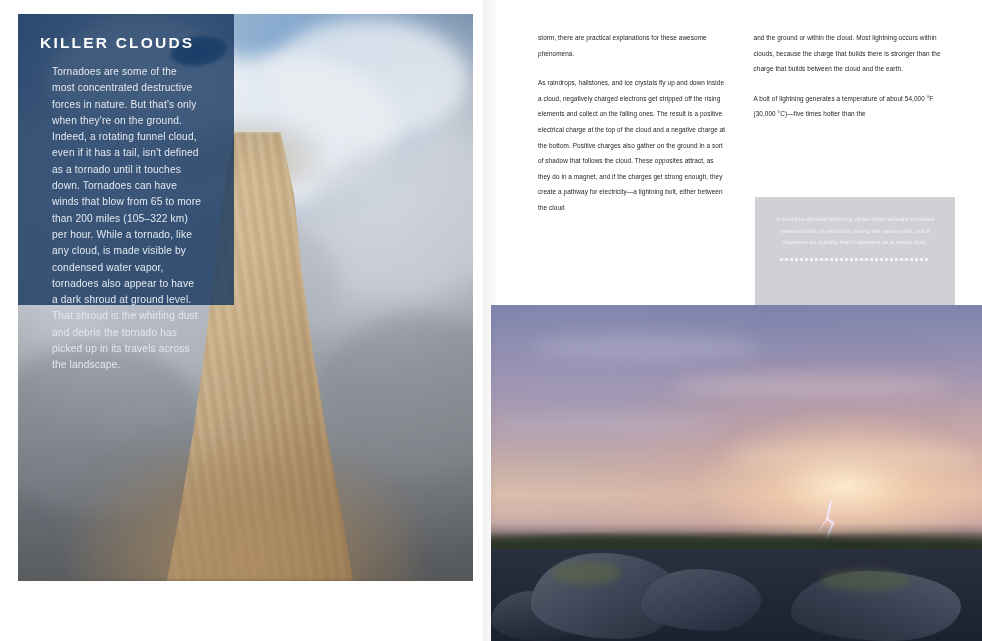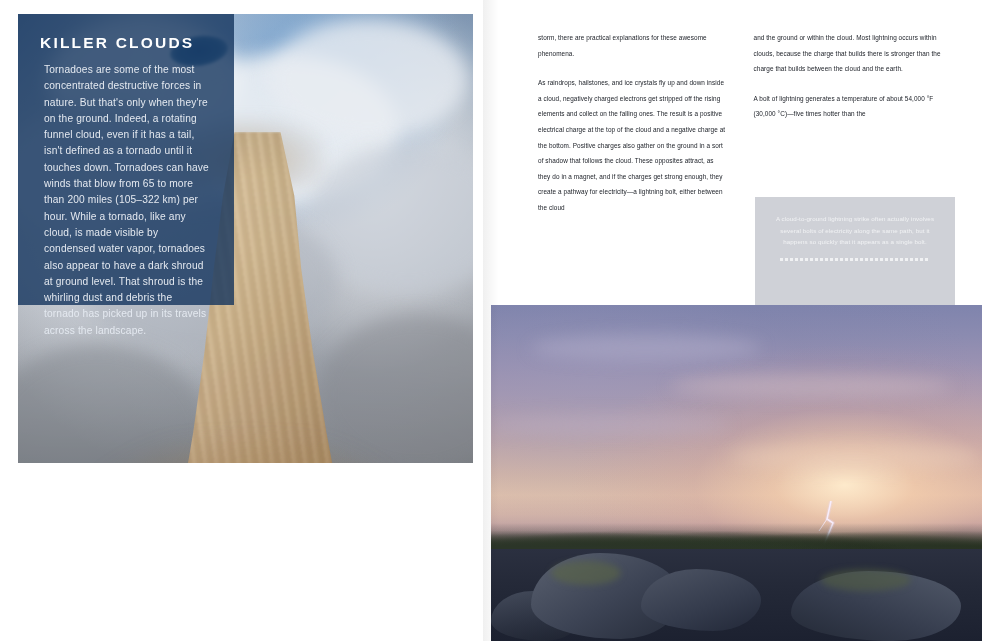--- a/index.html
+++ b/index.html
@@ -18,21 +18,21 @@
     width: 982px;
     height: 641px;
     background: #ffffff;
   }
 
   
   .left-page {
     position: absolute;
     left: 0; top: 0;
     width: 491px;
-    height: 463px;
+    height: 581px;
     background: #ffffff;
     overflow: hidden;
   }
   .left-photo-frame {
     position: absolute;
     left: 18px; top: 14px;
     width: 455px;
     height: 627px;
     overflow: hidden;
     background: #0b2341;
@@ -168,21 +168,21 @@
     padding: 18px 20px 14px 22px;
   }
   .left-caption h1 {
     margin: 2px 0 10px 0;
     font-size: 15.5px;
     letter-spacing: 2.2px;
     font-weight: 600;
     color: #ffffff;
   }
   .left-caption p {
-    margin: 4px;
+    margin: 12px;
     font-size: 10.2px;
     line-height: 16.3px;
     color: #e4e9f0;
     letter-spacing: 0.15px;
   }
 
   
   .right-page {
     position: absolute;
     left: 491px; top: 0;

